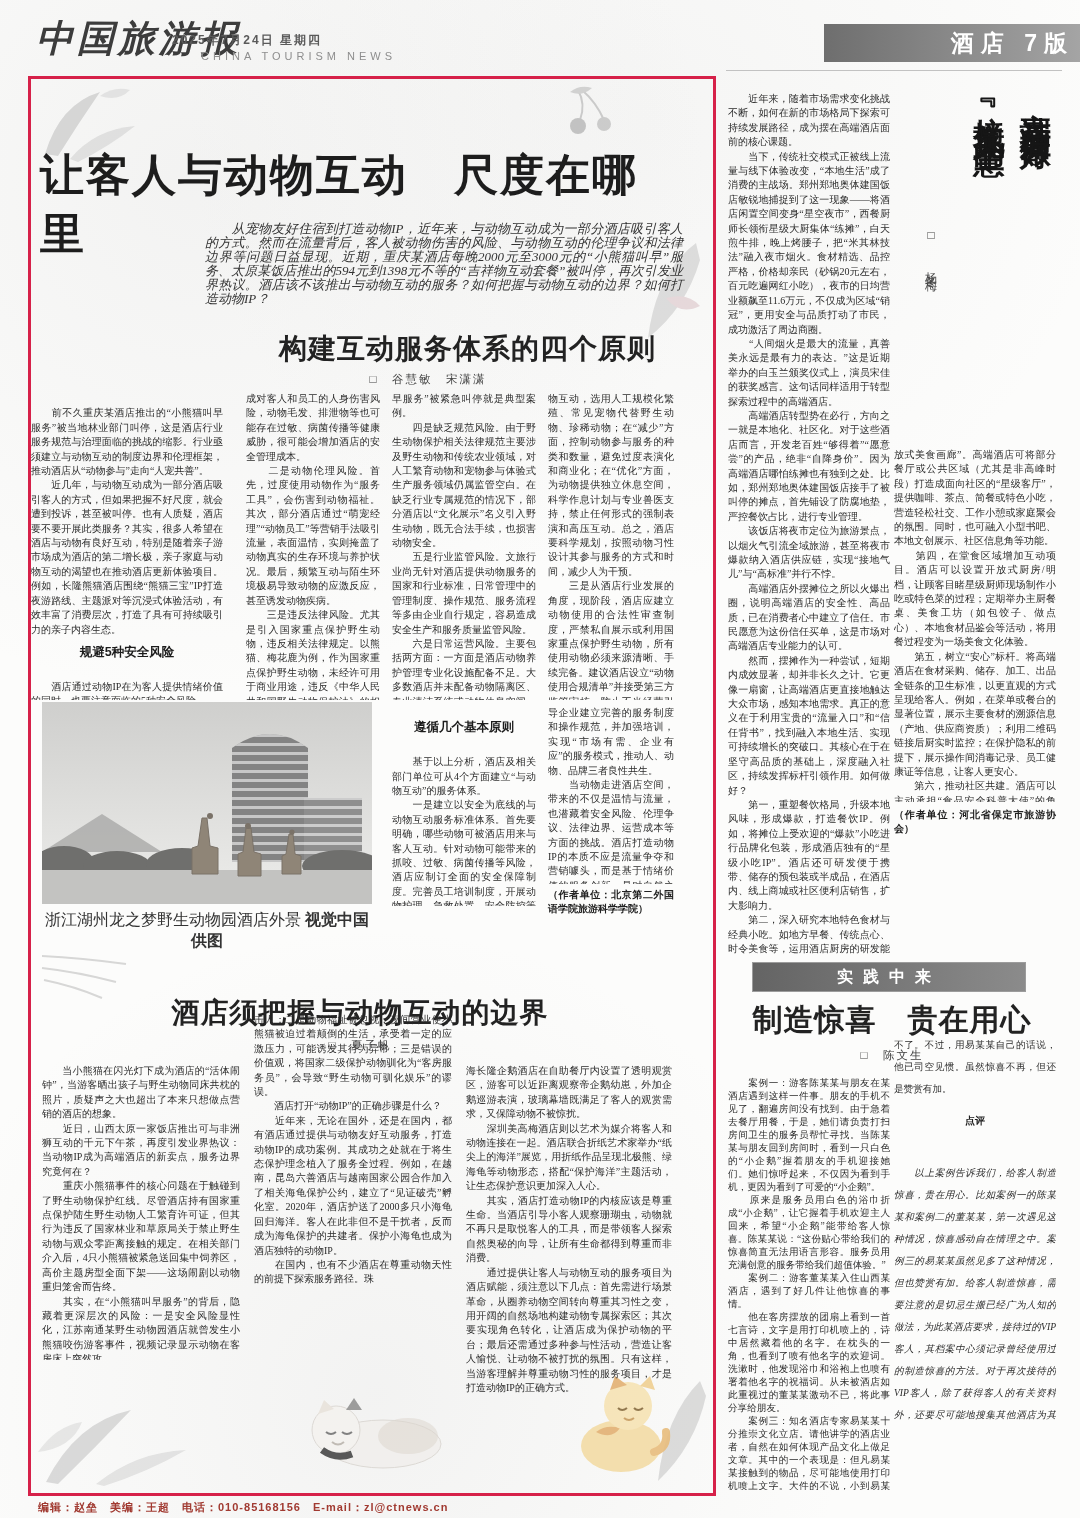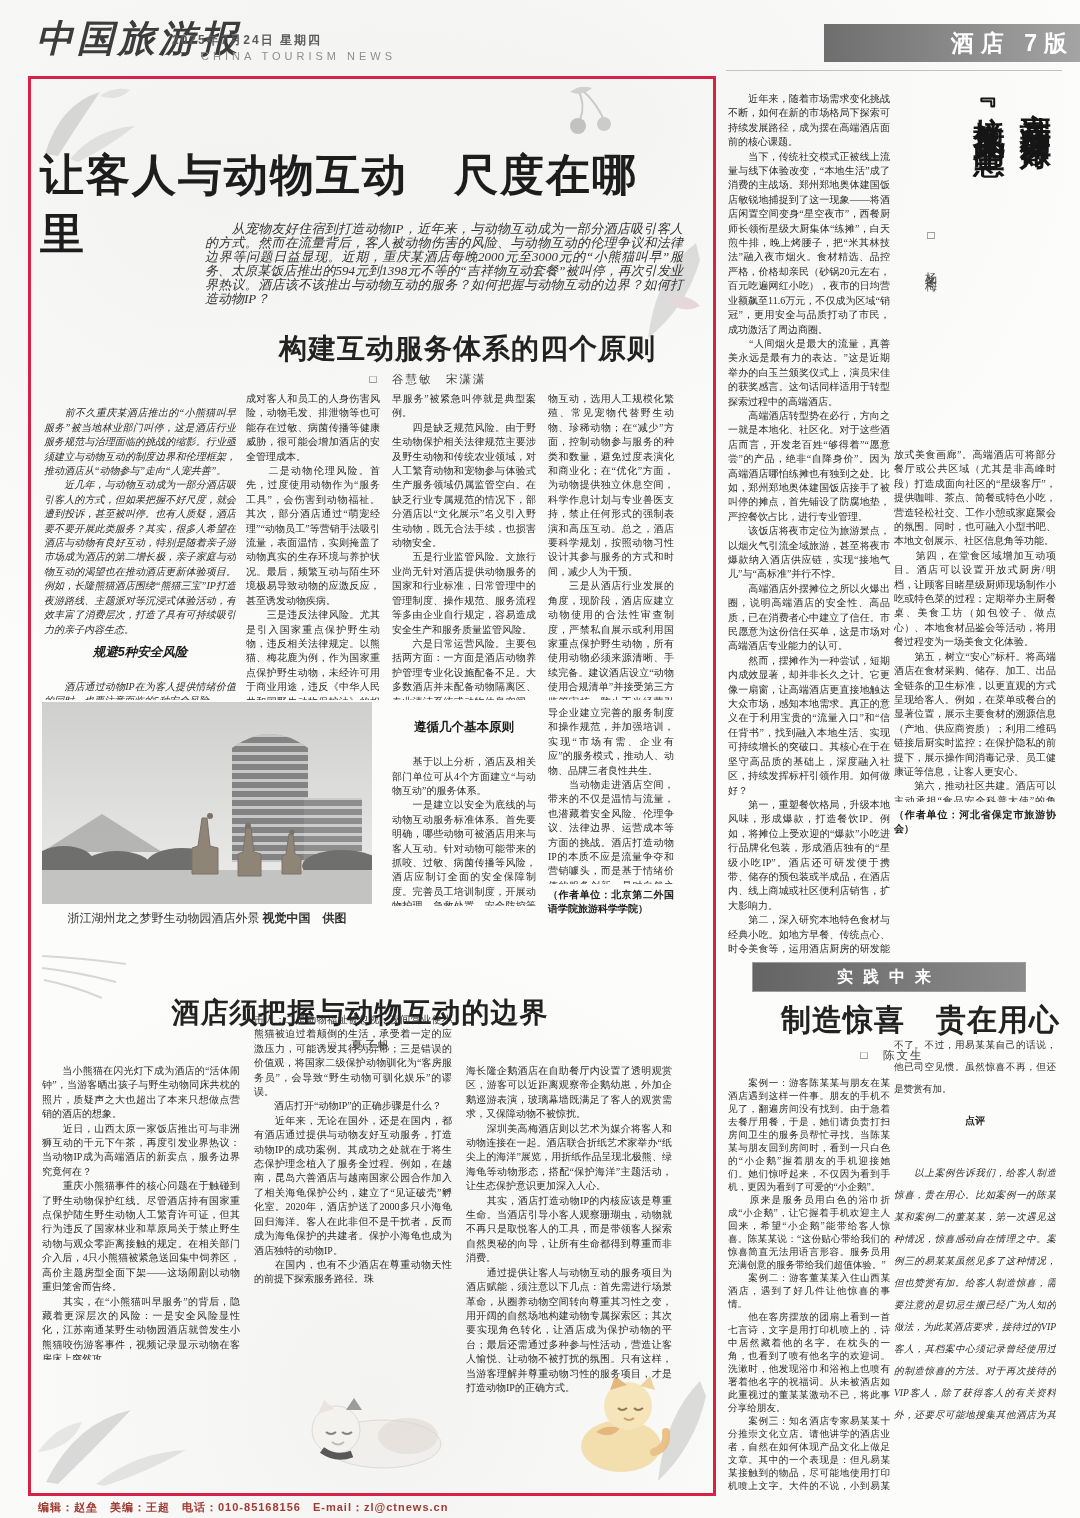--- a/index.html
+++ b/index.html
@@ -27,47 +27,47 @@
   
   .a1-headline{left:200px;top:330px;width:456px;text-align:right;font-size:28px;font-weight:900;letter-spacing:1px;z-index:2;}
   .byline{font-size:11.5px;color:#3f3f3f;text-align:center;letter-spacing:2px;z-index:2;font-family:"Liberation Sans",sans-serif;}
   .a1-byline{left:200px;top:372px;width:456px;}
   .a2-headline{left:40px;top:994px;width:640px;text-align:center;font-size:28px;font-weight:900;letter-spacing:1px;z-index:2;}
   .a2-byline{left:40px;top:1038px;width:640px;}
   
   .coltext{font-size:10px;line-height:14.4px;text-align:justify;white-space:pre-line;color:#2b2b2b;z-index:2;overflow:hidden;}
   .subhead{font-size:12.5px;font-weight:bold;text-align:center;margin:8px 0 6px 0;font-family:"Liberation Sans",sans-serif;color:#1c1c1c;}
   .credit{font-size:10px;font-weight:bold;line-height:14px;text-align:justify;z-index:2;}
-  .c-a1-1{left:44px;top:392px;width:192px;height:308px;font-style:italic;}
+  .c-a1-1{left:31px;top:392px;width:192px;height:308px;}
   .c-a1-2{left:246px;top:392px;width:134px;height:308px;}
   .c-a1-3{left:392px;top:392px;width:144px;height:308px;}
   .c-a1-4{left:548px;top:392px;width:126px;height:308px;}
   .c-a1-3b{left:392px;top:706px;width:144px;height:200px;}
   .c-a1-4b{left:548px;top:706px;width:126px;height:178px;}
   .a1-credit{left:548px;top:888px;width:126px;}
   .c-a2-1{left:42px;top:1064px;width:198px;height:296px;}
   .c-a2-2{left:254px;top:1013px;width:198px;height:330px;}
   .c-a2-3{left:466px;top:1064px;width:206px;height:422px;}
   
   .photo{left:42px;top:702px;width:330px;height:202px;overflow:hidden;background:#d7d7d5;z-index:2;}
-  .caption{left:42px;top:910px;width:330px;text-align:center;font-size:12px;color:#333;z-index:2;}
+  .caption{left:42px;top:910px;width:330px;text-align:center;font-size:16px;color:#333;z-index:2;}
   .caption b{font-family:"Liberation Sans",sans-serif;}
   
   .v-headline{right:22px;top:88px;height:356px;writing-mode:vertical-rl;font-size:31px;font-weight:900;
         letter-spacing:4px;line-height:1.5;color:#161616;z-index:2;}
   .v-byline{left:922px;top:228px;writing-mode:vertical-rl;font-size:12px;letter-spacing:4px;color:#444;z-index:2;
         font-family:"Liberation Sans",sans-serif;}
   .c-ra-a{left:728px;top:92px;width:162px;height:862px;}
   .c-ra-b{left:894px;top:448px;width:162px;height:354px;}
   .ra-credit{left:894px;top:808px;width:162px;}
   
   .banner{left:752px;top:962px;width:274px;height:30px;background:linear-gradient(90deg,#646464,#8b8b8b);
         border:1px solid #9c9c9c;color:#fff;font-family:"Liberation Sans",sans-serif;font-weight:bold;font-size:16px;
         letter-spacing:10px;display:flex;align-items:center;justify-content:center;z-index:2;box-sizing:border-box;}
-  .pr-headline{left:724px;top:1000px;width:336px;text-align:right;font-size:30px;font-weight:900;letter-spacing:1px;z-index:2;}
+  .pr-headline{left:724px;top:1000px;width:336px;text-align:center;font-size:30px;font-weight:900;letter-spacing:1px;z-index:2;}
   .pr-byline{left:724px;top:1048px;width:336px;}
   .c-pr-a{left:728px;top:1076px;width:162px;height:414px;font-size:9.6px;line-height:13px;}
   .c-pr-b{left:894px;top:1012px;width:162px;height:414px;font-size:9.6px;line-height:22px;}
   .comment{font-style:italic;white-space:pre-line;text-align:justify;}
   .pr-sub{font-size:10px;margin:10px 0 8px 0;}
   
   .footer{left:38px;top:1500px;width:700px;font-size:11px;font-weight:bold;color:#a13a31;letter-spacing:1px;z-index:2;
         font-family:"Liberation Sans",sans-serif;}
   
   .deco{z-index:1;opacity:.55;}

